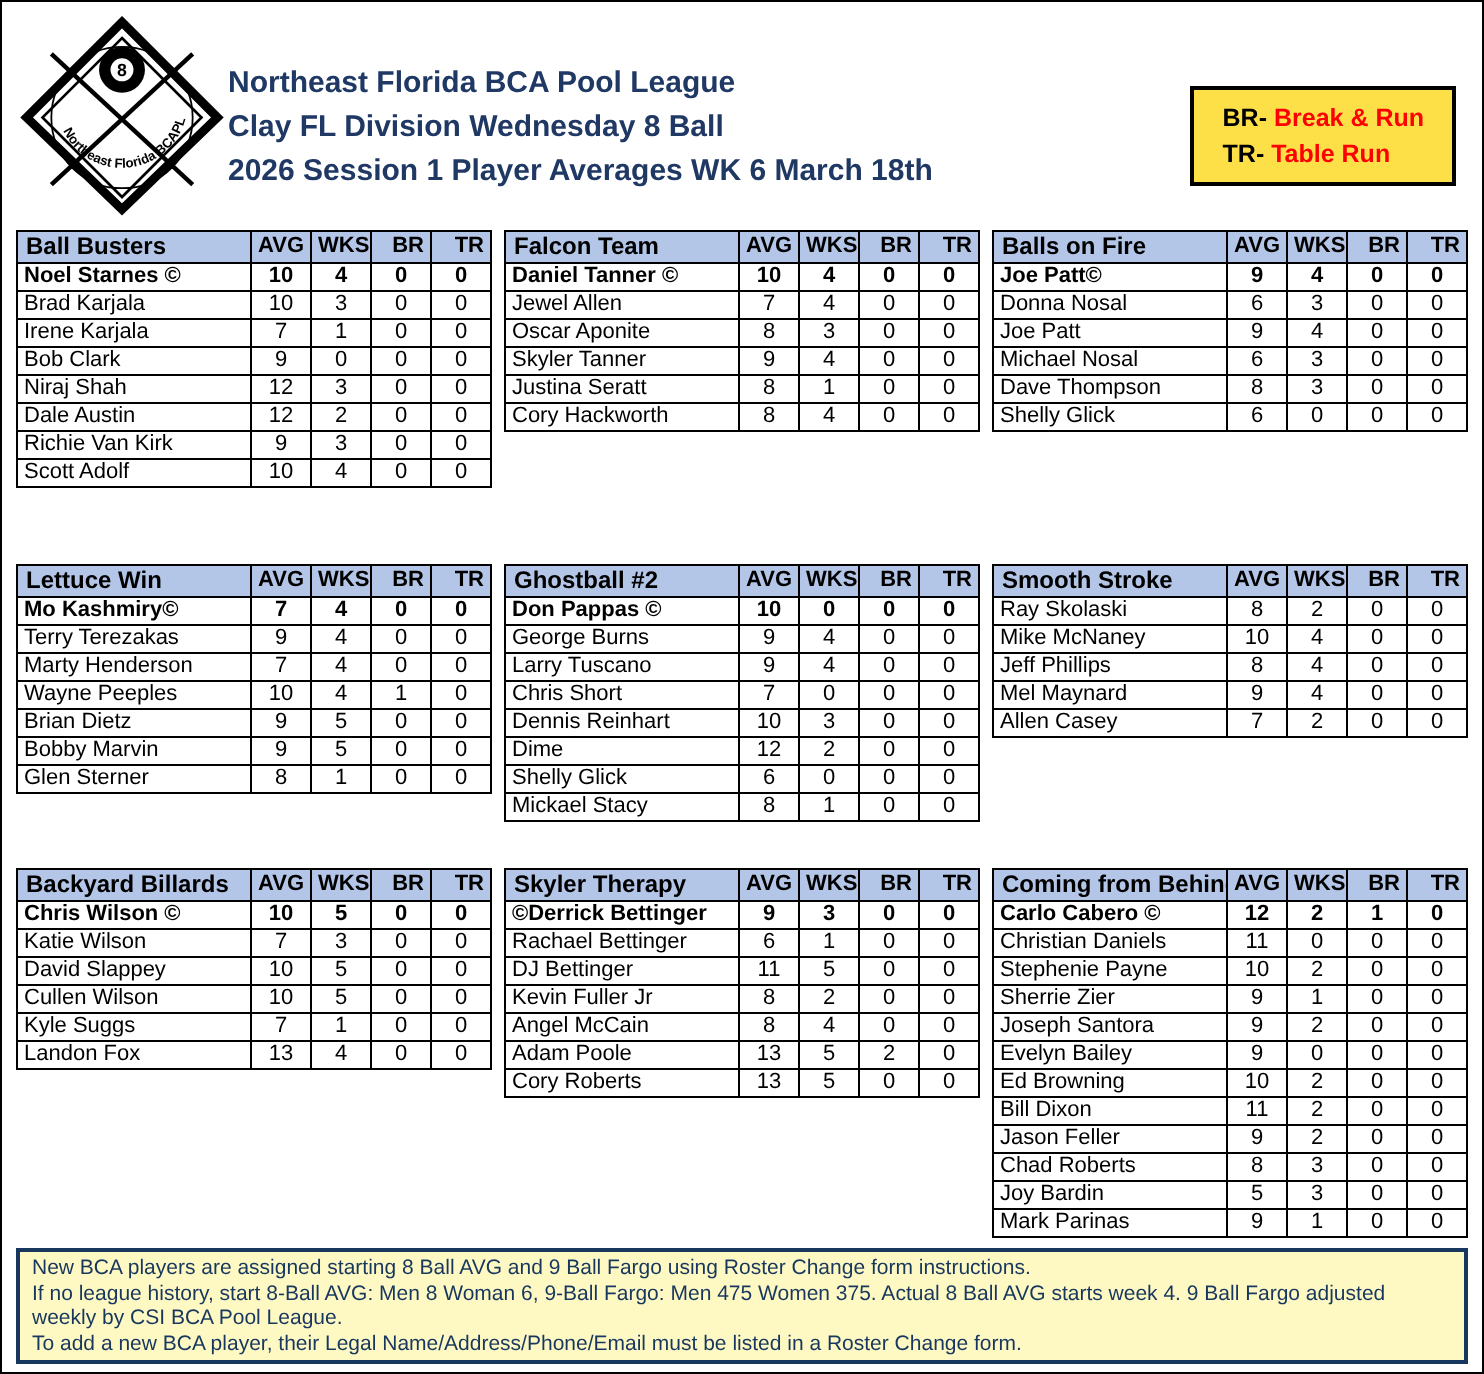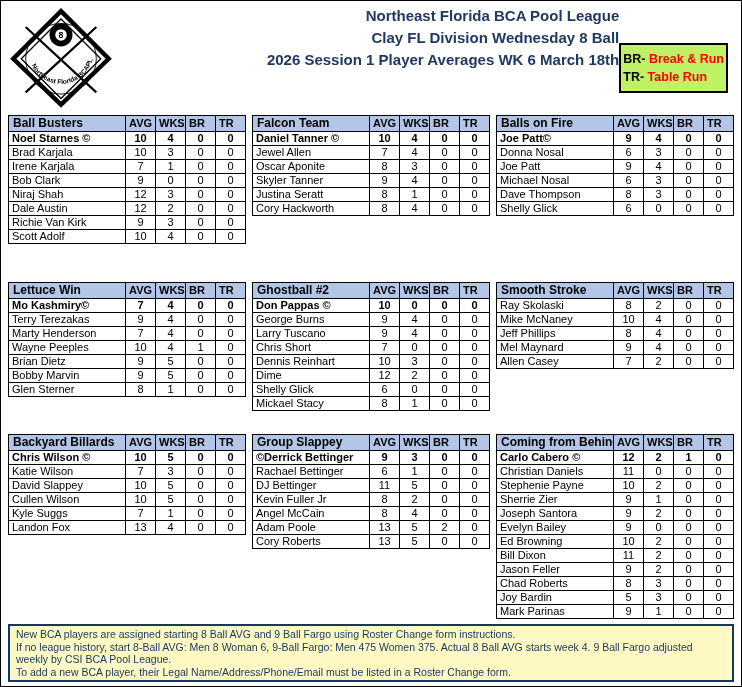--- a/index.html
+++ b/index.html
@@ -5,41 +5,41 @@
   html, body { margin: 0; padding: 0; background: #fff; }
   .page {
     width: 742px; height: 687px; box-sizing: border-box;
     border: 1px solid #000; padding: 4px 7px;
     font-family: "Liberation Sans", sans-serif;
     overflow: hidden; background: #fff;
   }
   
   .header { display: flex; align-items: flex-start; height: 110px; }
   .logo { width: 106px; height: 104px; flex: 0 0 auto; }
-  .titles { flex: 1; text-align: right; }
+  .titles { flex: 1; text-align: left; margin-top: 26px; }
   .title-line { color: #1F3864; font-weight: bold; font-size: 15px; line-height: 22px; }
   .legend {
     flex: 0 0 auto; border: 2px solid #000; margin: 38px 6px 16px 0;
-    padding: 5px 2px; font-size: 12.5px; font-weight: bold;
-    line-height: 18px; white-space: nowrap; background: #bef264;
+    padding: 5px 14px; font-size: 12.5px; font-weight: bold;
+    line-height: 18px; white-space: nowrap; background: #fde047;
   }
   .legend .red { color: #FF0000; }
   
   .tables-grid {
     display: grid; grid-template-columns: 1fr 1fr 1fr;
     grid-template-rows: 167px 152px auto;
     column-gap: 6px; align-items: start;
   }
   .team-table { width: 100%; border-collapse: collapse; table-layout: fixed; background: #fff; }
   .team-table th, .team-table td {
     border: 1px solid #000; padding: 0 3px; height: 13px;
     font-size: 11px; line-height: 13px;
     overflow: hidden; white-space: nowrap; color: #000;
   }
-  .team-table thead th { background: #B4C6E7; font-weight: bold; text-align: left; height: 15px; }
+  .team-table thead th { background: #B4C6E7; font-weight: bold; text-align: right; height: 15px; }
   .team-table thead th.tname { text-align: left; font-size: 12px; padding-left: 4px; }
   .team-table td.pname { text-align: left; }
   .team-table td.num { text-align: center; }
   .team-table tr.captain td { font-weight: bold; margin-left: 16px; }
   
   .footer {
     margin-top: 5px; background: #fef9c3; border: 2px solid #17375E;
     padding: 2px 6px; color: #17375E; font-size: 10.5px; line-height: 12.5px;
   }
 </style>
@@ -544,21 +544,21 @@
       <table class="team-table">
         <colgroup>
           <col>
           <col style="width: 30px;">
           <col style="width: 30px;">
           <col style="width: 30px;">
           <col style="width: 30px;">
         </colgroup>
         <thead>
           <tr>
-            <th class="tname">Group Slappey</th>
+            <th class="tname">Skyler Therapy</th>
             <th>AVG</th>
             <th>WKS</th>
             <th>BR</th>
             <th>TR</th>
           </tr>
         </thead>
         <tbody>
           <tr class="captain">
             <td class="pname">©Derrick Bettinger</td>
             <td class="num">9</td>

